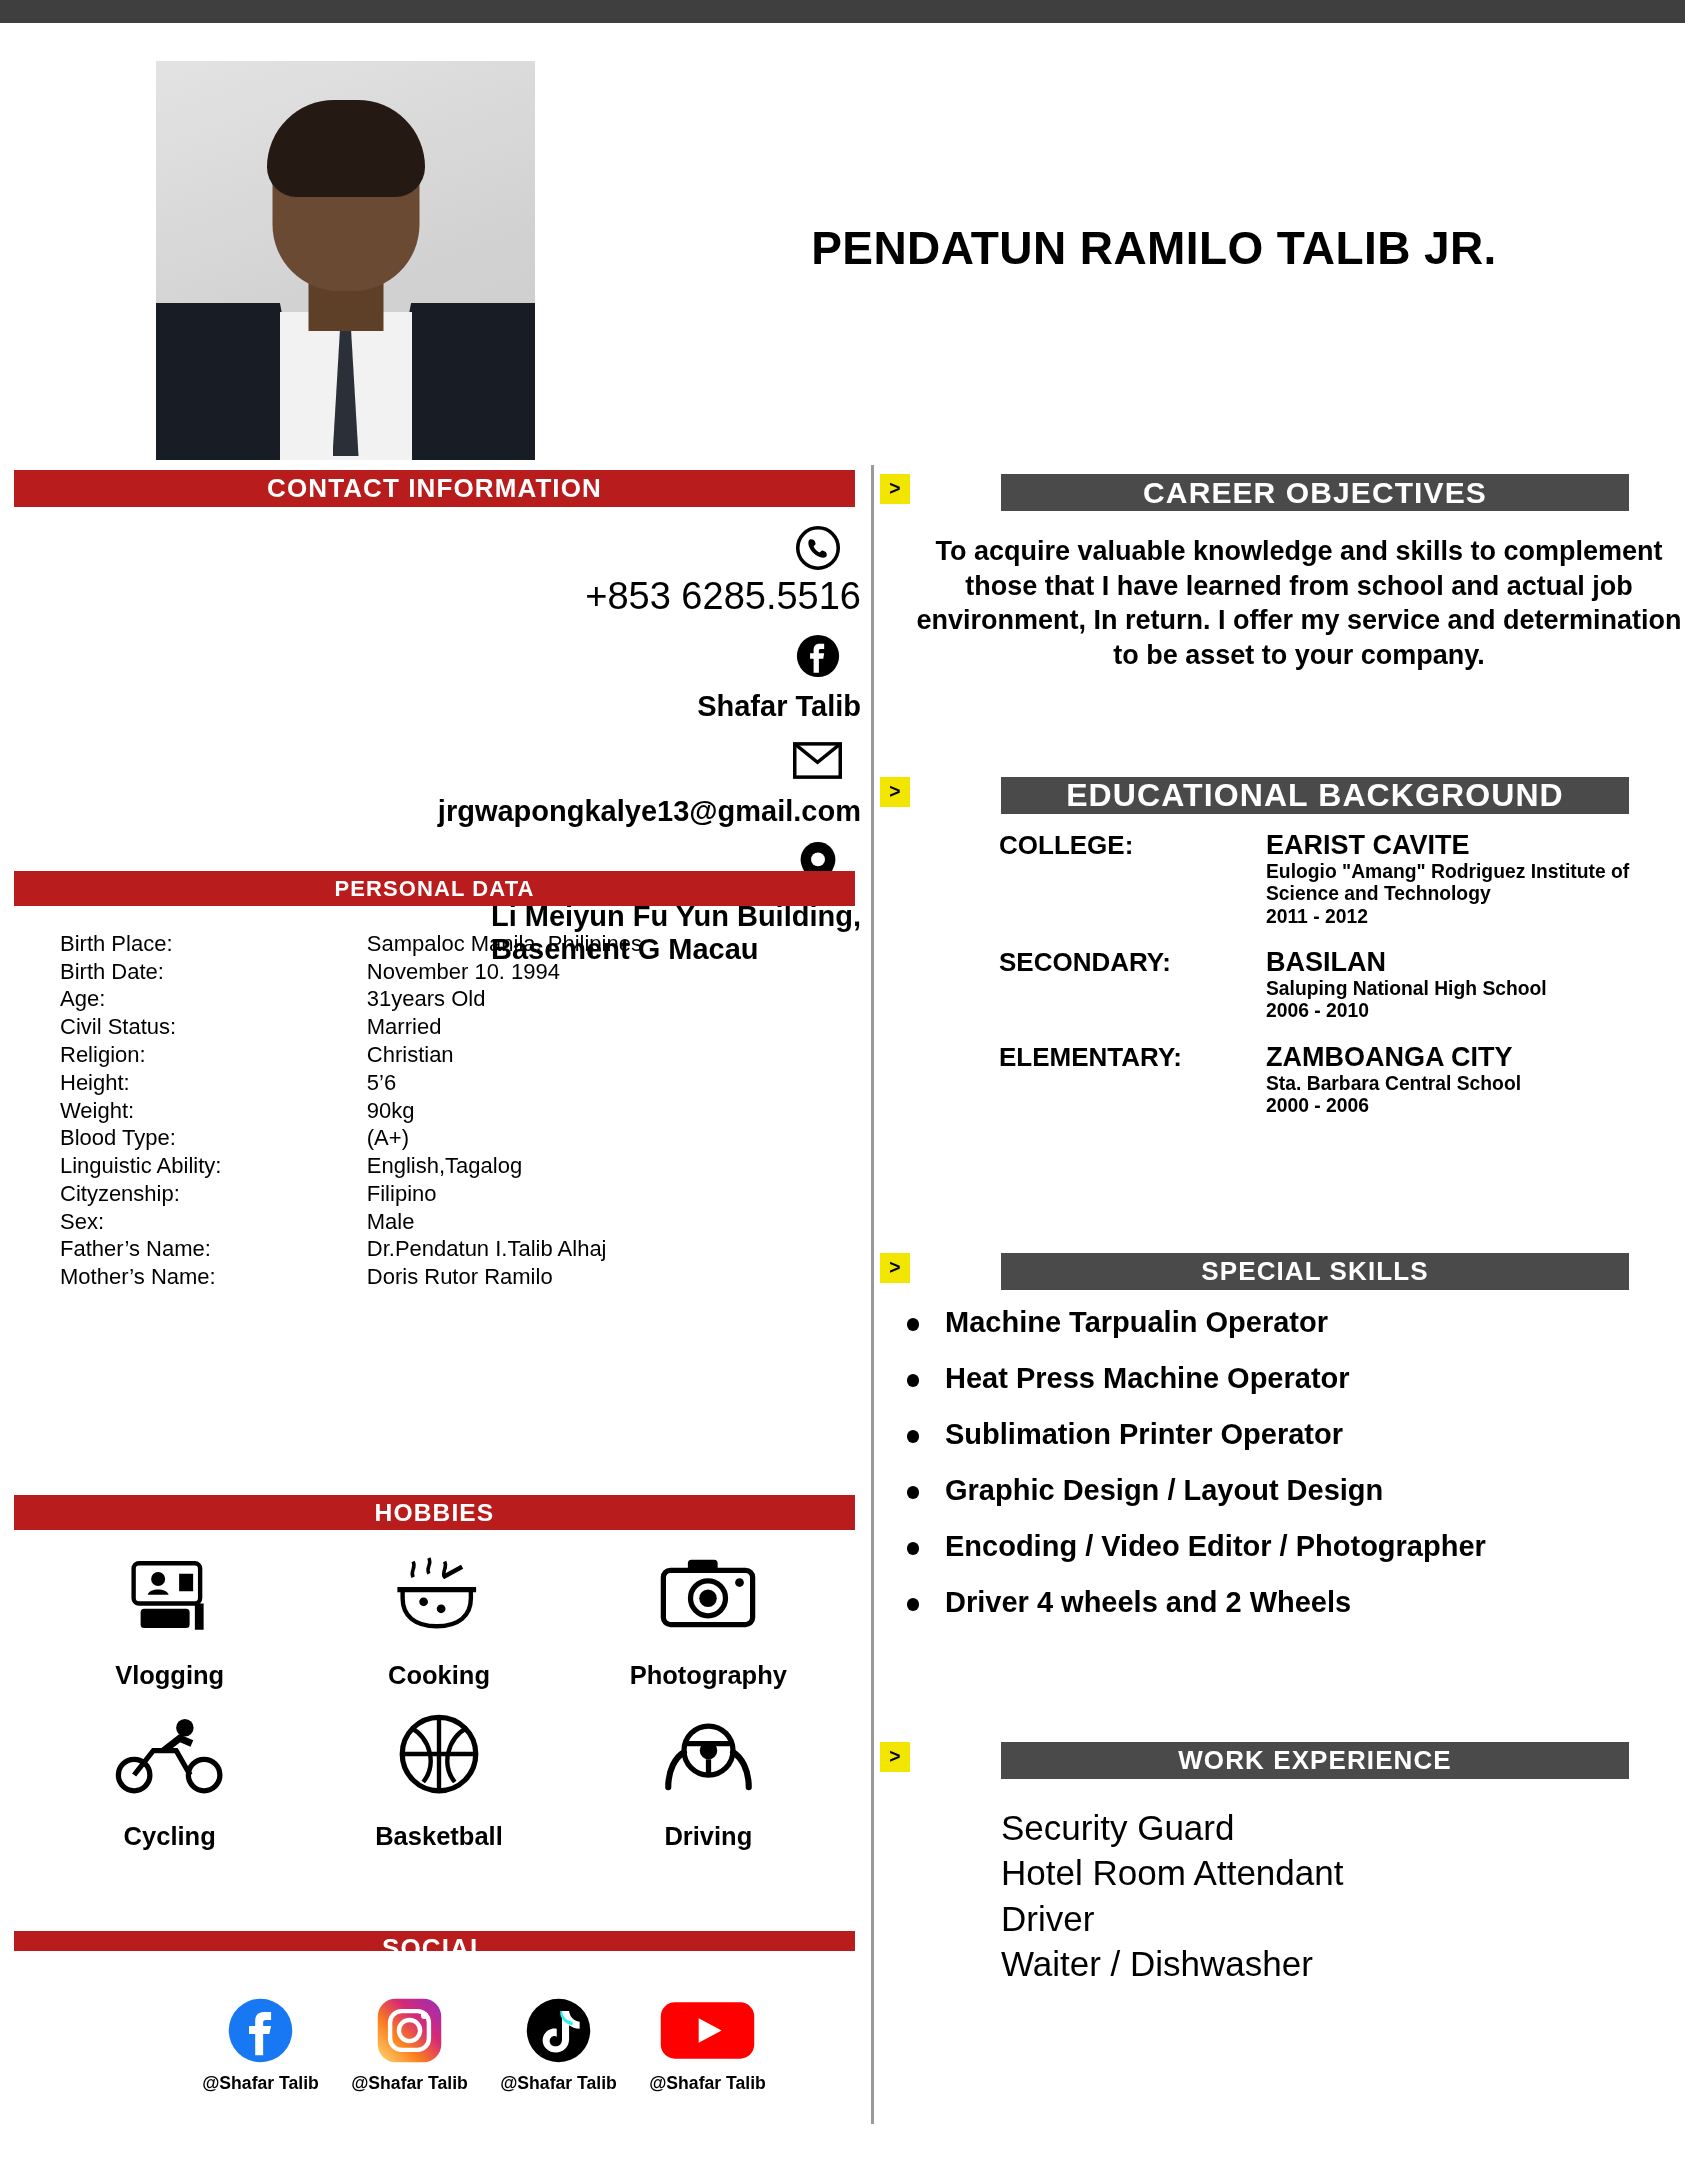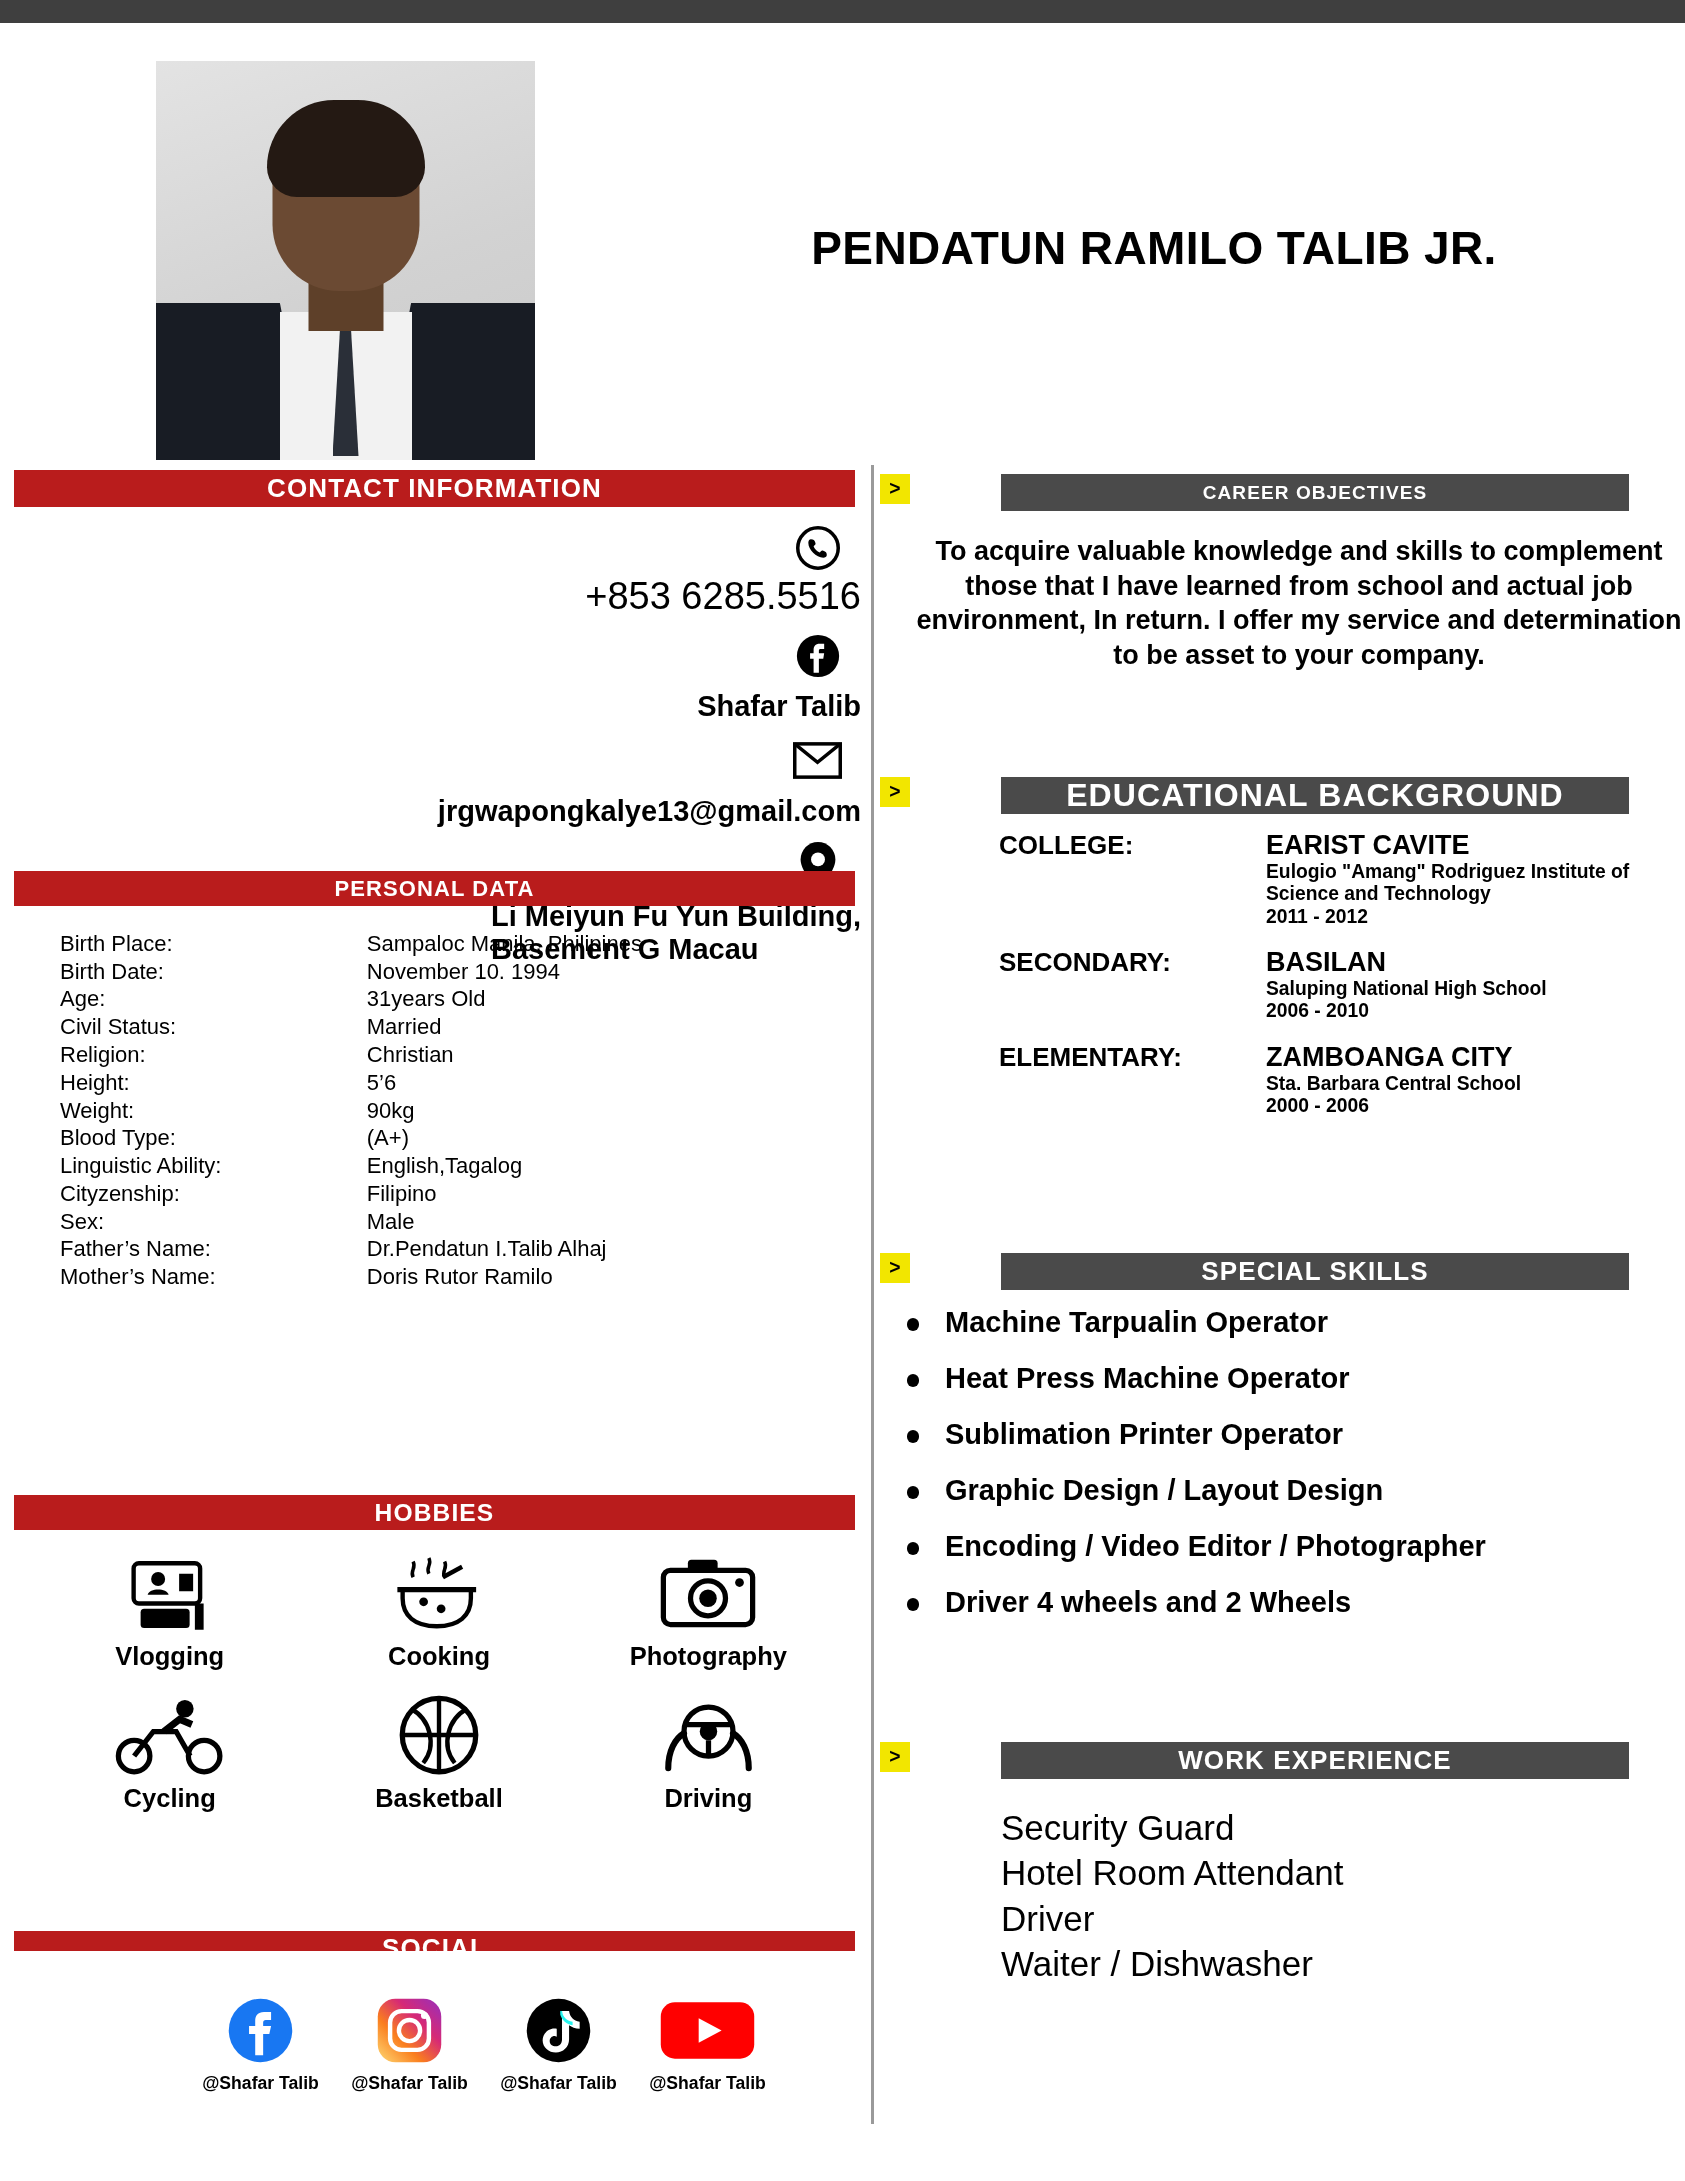--- a/index.html
+++ b/index.html
@@ -178,21 +178,21 @@
   .hob {
     text-align: center;
   }
   .hob .glyph {
     height: 95px;
     display: flex; align-items: center; justify-content: center;
   }
   .hob .cap {
     font-size: 25.5px;
     font-weight: bold;
-    margin-top: 2px;
+    margin-top: 21px;
   }
 
   .social-band {
     position: absolute;
     left: 14px; top: 1931px;
     width: 841px; height: 20px;
     line-height: 35px;
     font-size: 26px;
   }
   .soc-row {
@@ -225,21 +225,21 @@
     line-height: 1;
   }
   .r-band {
     position: absolute;
     background: #4a4a4a;
     color: #fff;
     font-weight: bold;
     text-align: center;
     letter-spacing: 1.1px;
   }
-  .career-band { left: 1001px; top: 474px; width: 628px; height: 37px; line-height: 37px; font-size: 19px; }
+  .career-band { left: 1001px; top: 474px; width: 628px; height: 37px; line-height: 37px; font-size: 30px; }
   .career-text {
     position: absolute;
     left: 904px; top: 534px;
     width: 790px;
     text-align: center;
     font-size: 27px;
     font-weight: bold;
     line-height: 1.28;
   }
   .edu-band { left: 1001px; top: 777px; width: 628px; height: 37px; line-height: 37px; font-size: 32px; }

